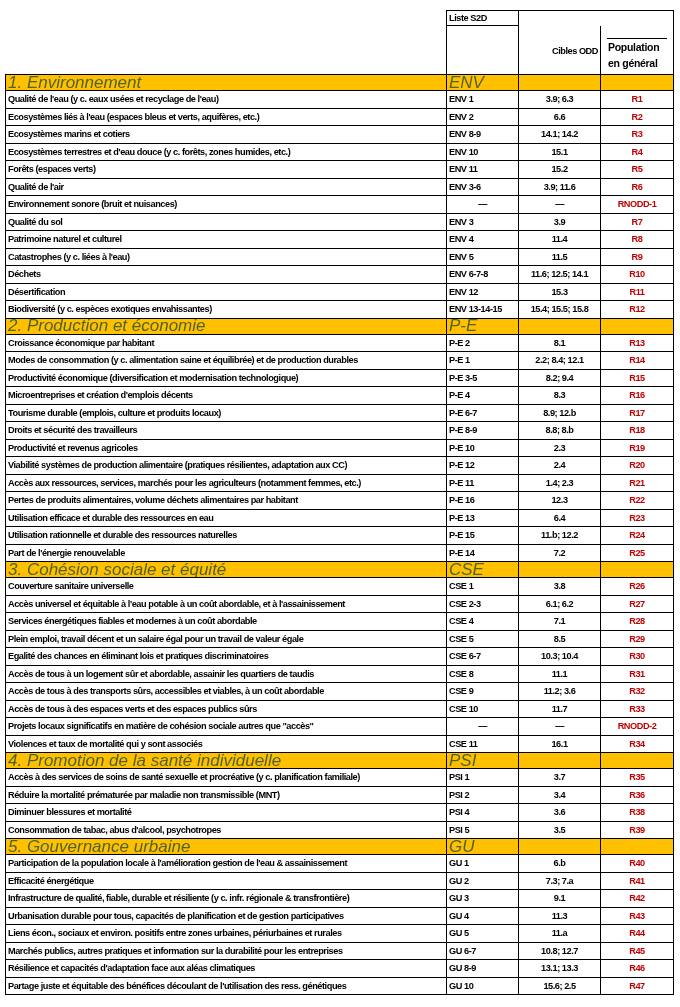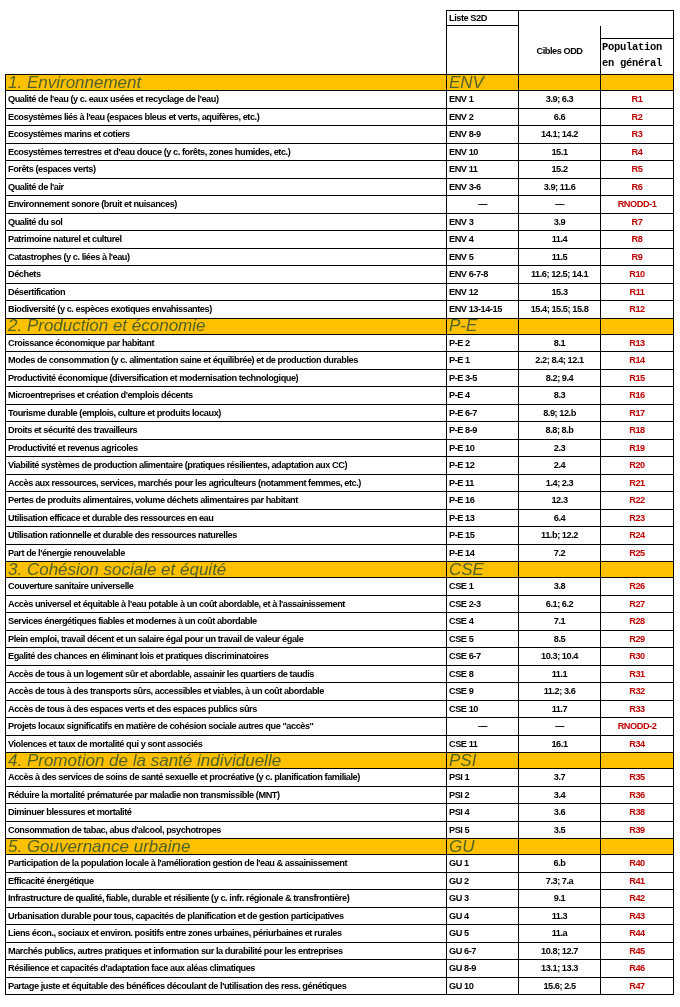--- a/index.html
+++ b/index.html
@@ -24,21 +24,21 @@
   table.grid td.blank-l { border-left: none; border-top: none; border-bottom: none; }
   table.grid tr.hdr td { height: 14px; }
   table.grid td.c3, table.grid td.c4 { text-align: center; }
   table.grid td.c4 { color: #c00000; margin-top: 32px; }
   table.grid tr.section td {
     background: #ffc000; color: #4f6228; font-style: italic; font-weight: normal;
     font-size: 17px; letter-spacing: 0; height: 15px;
   }
   .hdr-main td { vertical-align: top; }
   .pop-label { display: block; text-align: left; font-size: 10.5px; line-height: 17px; letter-spacing: -0.3px; }
-  .cibles-label { display: block; text-align: center; padding-top: 2px; }
+  .cibles-label { display: block; text-align: right; padding-top: 2px; }
 </style>
 </head>
 <body>
 
 <table class="grid">
   <colgroup>
     <col class="c1">
       <col class="c2">
       <col class="c3">
       <col class="c4">
@@ -48,21 +48,21 @@
       <td class="blank-l"></td>
       <td>Liste S2D</td>
       <td colspan="2" style="border-bottom:none;"></td>
     </tr>
     <tr class="hdr-main">
       <td class="blank-l" style="height:48px;"></td>
       <td style="height:48px;"></td>
       <td class="c3" style="height:48px;color:#000;border-top:none;">
         <span class="cibles-label">Cibles ODD</span>
       </td>
-      <td style="height:48px;padding:0 1px;color:#000;border-top:none;font-family:Liberation Mono, monospace;">
+      <td style="height:48px;padding:0 7px;color:#000;border-top:none;">
         <div style="height:9px;border-bottom:1px solid #000;margin:0 -1px;"></div>
         <span class="pop-label">Population</span>
         <span class="pop-label" style="line-height:14px;">en général</span>
       </td>
     </tr>
   <tr class="section">
         <td>1. Environnement</td>
         <td>ENV</td>
         <td></td>
         <td></td>

